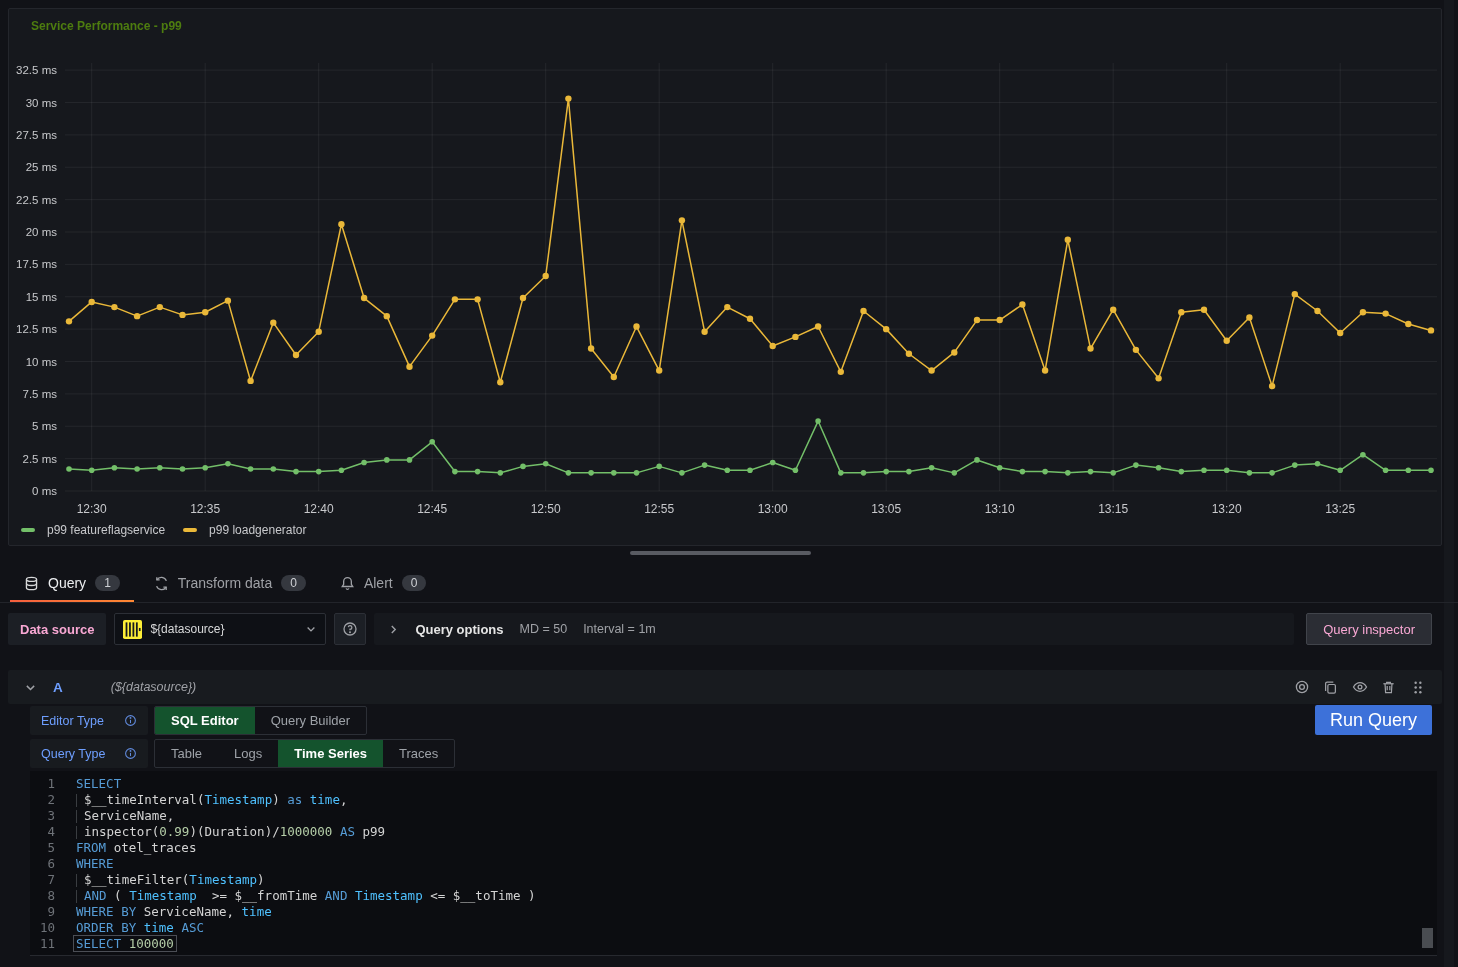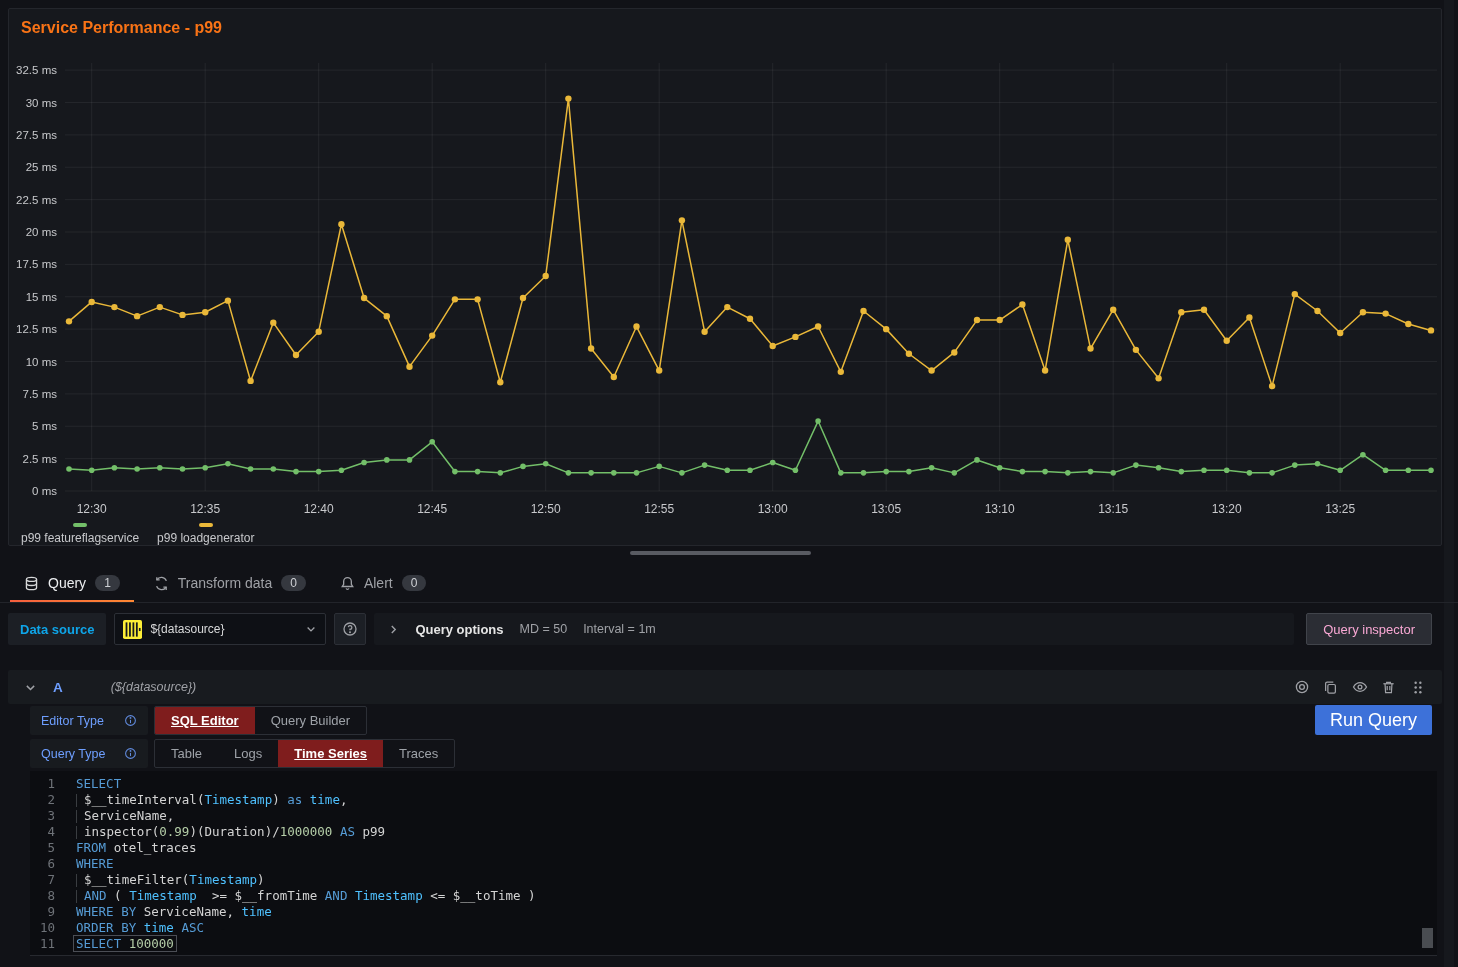--- a/index.html
+++ b/index.html
@@ -3,24 +3,24 @@
 <meta charset="utf-8">
 <style>
   * { margin:0; padding:0; box-sizing:border-box; }
   html,body { background:#0d0e12; }
   .page { position:relative; width:1458px; height:967px; background:#111217;
           font-family:"Liberation Sans", sans-serif; color:#d8d9da; overflow:hidden; }
 
   
   .panel { position:absolute; left:8px; top:8px; width:1434px; height:538px;
            background:#16181d; border:1px solid #24262c; border-radius:2px; }
-  .panel-title { position:absolute; left:12px; top:10px; font-size:16px; font-weight:700; color:#f97316; }
+  .panel-title { position:absolute; left:22px; top:10px; font-size:12px; font-weight:700; color:#4d7c0f; }
   #chart-svg { position:absolute; left:0; top:40px; }
   .legend { position:absolute; left:12px; top:514px; display:flex; gap:18px; align-items:center; }
-  .legend-item { display:flex; align-items:center; gap:4px; font-size:12px; color:#c8c9cc; cursor:pointer;flex-direction:column; }
+  .legend-item { display:flex; align-items:center; gap:12px; font-size:12px; color:#c8c9cc; cursor:pointer; }
   .legend-dash { width:14px; height:4px; border-radius:2px; display:inline-block; }
 
   .hscroll-thumb { position:absolute; left:630px; top:551px; width:181px; height:4px;
                    background:#595b62; border-radius:2px; }
   .vtrack { position:absolute; right:4px; top:0; bottom:0; width:10px; background:#16181d; }
 
   
   .tabs { position:absolute; left:10px; top:564px; height:38px; display:flex; gap:6px; align-items:stretch; }
   .tab { position:relative; display:flex; align-items:center; gap:9px; padding:0 14px; cursor:pointer;
          font-size:14px; color:#9fa1a6; }
@@ -29,21 +29,21 @@
   .tab.active .ticon { color:#d8d9da; }
   .tab.active::after { content:""; position:absolute; left:0; right:0; bottom:0; height:2px;
          background:linear-gradient(90deg,#f55f3e 0%,#ff8833 100%); }
   .badge { background:#35383f; color:#cfd1d5; font-size:12px; border-radius:10px; padding:1px 9px; }
   .tabs-divider { position:absolute; left:0; right:0; top:602px; height:1px; background:#22242a; }
 
   
   .toolbar { position:absolute; left:8px; right:26px; top:612px; height:34px;
              display:flex; align-items:center; gap:4px; }
   .ds-label { height:32px; display:flex; align-items:center; padding:0 12px; background:#1c1f25;
-              border-radius:2px; font-size:13px; font-weight:600; color:#0ea5e9; }
+              border-radius:2px; font-size:13px; font-weight:600; color:#f9a8d4; }
   .ds-picker { width:212px; height:32px; margin-left:4px; background:#0e1015; border:1px solid #2c2f36;
                border-radius:2px; display:flex; align-items:center; padding:0 8px; gap:8px; cursor:pointer; }
   .ds-value { flex:1; font-size:12px; color:#d8d9da; white-space:nowrap; overflow:hidden; }
   .icon-btn { width:32px; height:32px; margin-left:4px; background:#1c1f25; border:1px solid #2c2f36;
               border-radius:2px; display:flex; align-items:center; justify-content:center; color:#9fa1a6; cursor:pointer; }
   .qo-bar { flex:1; height:32px; margin-left:4px; background:#16181d; border-radius:2px;
             display:flex; align-items:center; gap:16px; padding:0 14px; }
   .qo-link { color:#e5e5e5; font-size:13px; font-weight:600; cursor:pointer; }
   .qo-stat { color:#9fa1a6; font-size:12.5px; }
   .inspector-btn { margin-left:8px; height:32px; padding:0 16px; background:#2b2d34; border:1px solid #41444b;
@@ -60,21 +60,21 @@
 
   
   .ctl-row { position:absolute; left:30px; display:flex; align-items:center; gap:6px; height:29px; }
   .row1 { top:706px; } .row2 { top:739px; }
   .chip { height:29px; display:flex; align-items:center; gap:15px; padding:0 11px; background:#181b1f;
           border-radius:2px; width:118px; }
   .chip-label { color:#6e9fff; font-size:12.5px; }
   .chip .iicon { margin-left:auto; color:#6e9fff; opacity:.85; display:flex; }
   .seg { display:flex; height:29px; border:1px solid #2c2f36; border-radius:2px; background:#111217; overflow:hidden; }
   .seg-opt { padding:0 16px; line-height:27px; font-size:13px; color:#9ea2a8; cursor:pointer; white-space:nowrap; }
-  .seg-opt.active { background:#7f1d1d; color:#ffffff; font-weight:600;text-decoration:underline; }
+  .seg-opt.active { background:#14532d; color:#ffffff; font-weight:600; }
   .run-btn { position:absolute; right:26px; top:705px; height:30px; padding:0 15px; background:#3d71d9;
              border:none; border-radius:2px; color:#fff; font-size:18px; font-weight:500;
              font-family:"Liberation Sans", sans-serif; display:flex; align-items:center; cursor:pointer; }
 
   
   .sql { position:absolute; left:30px; top:771px; width:1407px; height:185px; background:#0c0d11;
          border-bottom:1px solid #27292f; padding-top:5px; font-family:"DejaVu Sans Mono", monospace;
          font-size:12.5px; }
   .cl { display:flex; height:16px; line-height:16px; white-space:pre; }
   .ln { width:46px; text-align:right; padding-right:21px; color:#6e7278; flex:none; }

